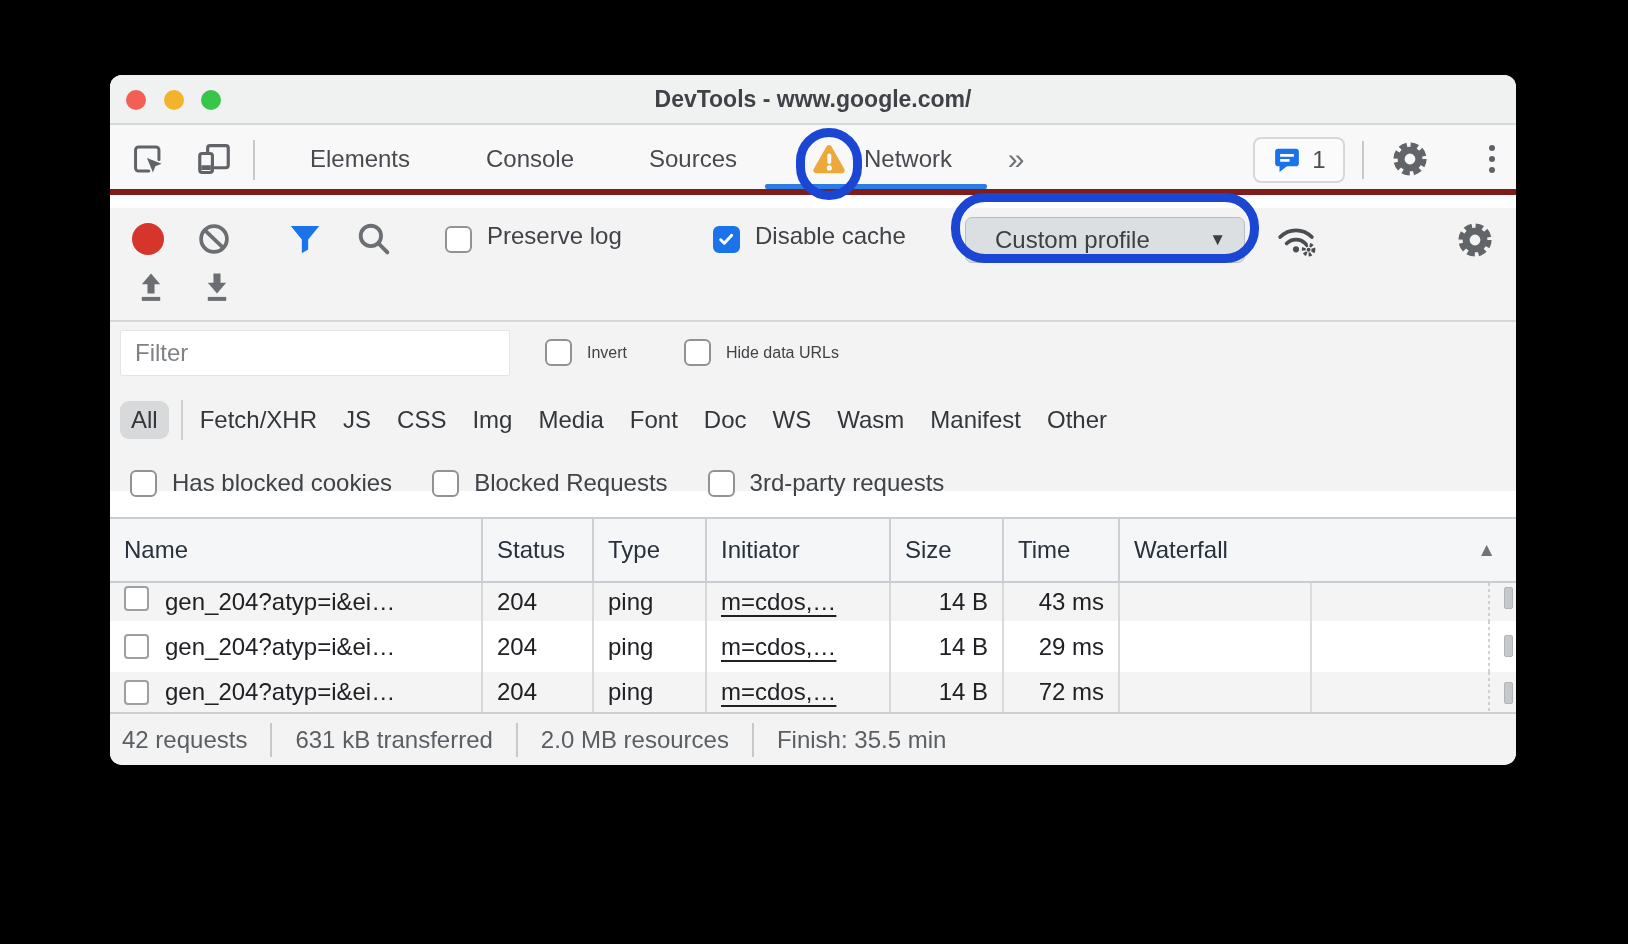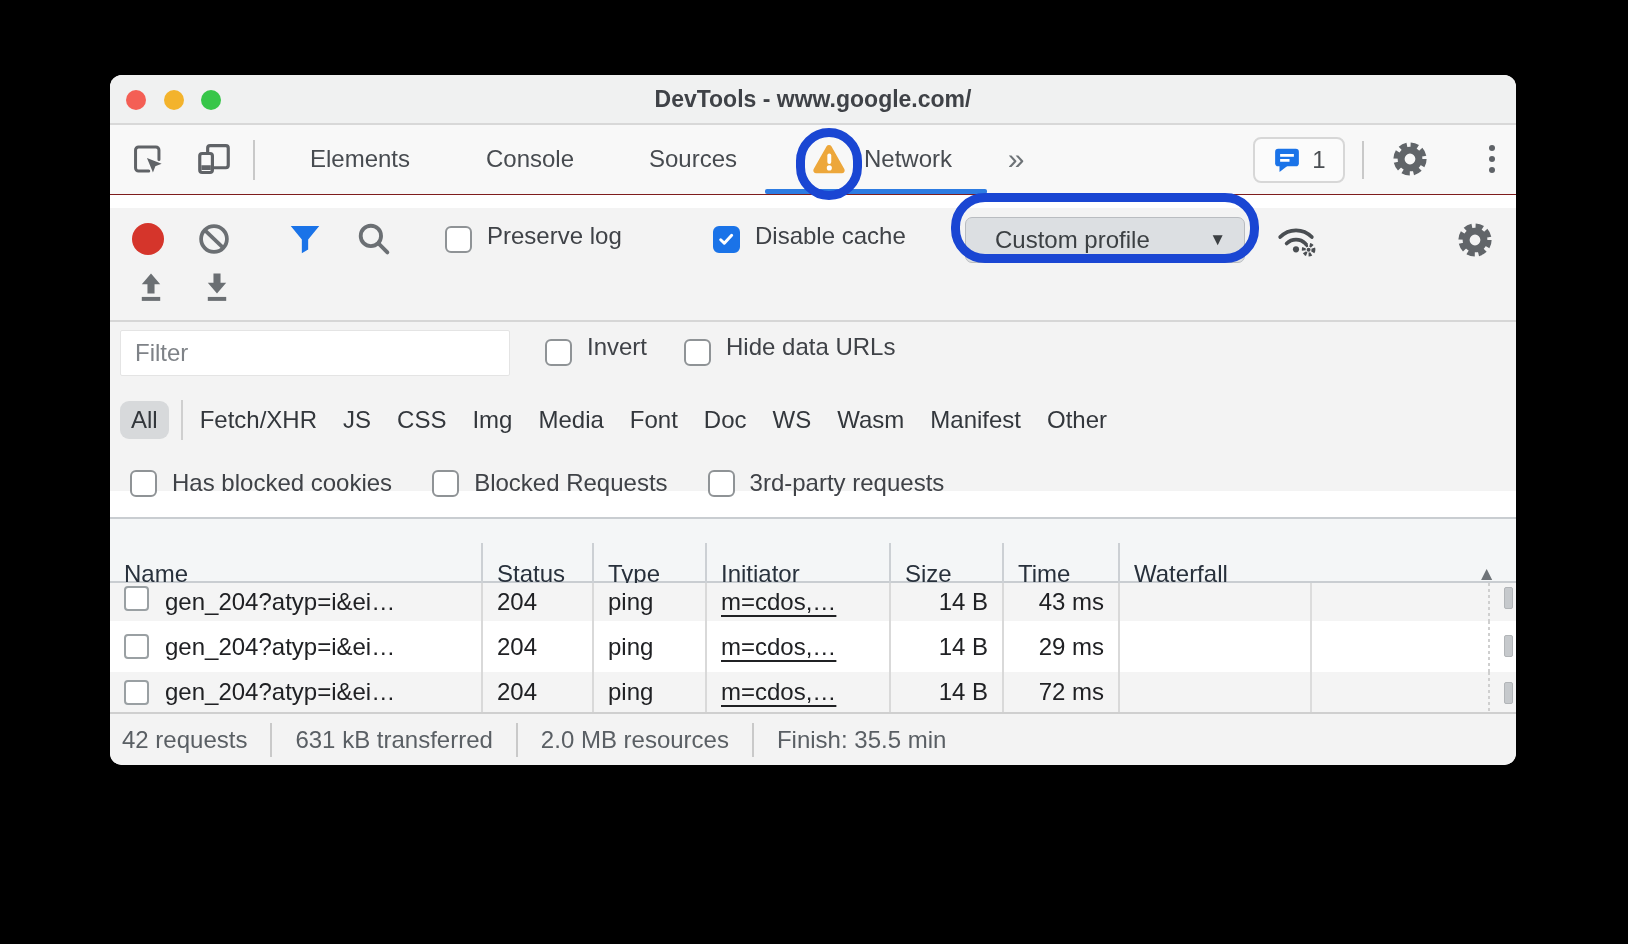--- a/index.html
+++ b/index.html
@@ -15,21 +15,21 @@
     background:#f0f1f1; border-bottom:2px solid #d8d8d8; }
   .tl { position:absolute; top:15px; width:20px; height:20px; border-radius:50%; }
   .tl.red { left:16px; background:#f45f55; }
   .tl.yellow { left:54px; background:#f3b32c; }
   .tl.green { left:91px; background:#37c649; }
   .title { position:absolute; left:0; right:0; top:0; height:48px;
     display:flex; align-items:center; justify-content:center;
     font-size:23px; font-weight:bold; color:#3f4247;text-align:center; }
   
   .tabbar { position:absolute; left:0; top:50px; width:100%; height:70px;
-    background:#f8f8f8; border-bottom:1px solid #7f1d1d; }
+    background:#f8f8f8; border-bottom:6px solid #7f1d1d; }
   .tabbar .item { position:absolute; top:0; height:68px; display:flex;
     align-items:center; justify-content:center; }
   .vsep { position:absolute; width:2px; background:#c9c9c9; }
   .tablabel { font-size:24px; color:#474b50; }
   .overflow-chevron { font-size:30px; color:#6e7377; }
   .underline { position:absolute; left:655px; bottom:0; width:222px; height:5px;
     background:#2d7ce2; border-radius:2px; }
   .chat-btn { position:absolute; left:1143px; top:12px; width:92px; height:46px;
     border:2px solid #d7d7d7; border-radius:8px; background:#fbfbfb;
     display:flex; align-items:center; justify-content:center; gap:10px; }
@@ -55,34 +55,34 @@
     padding:0 18px 0 29px; }
   .select-box .val { font-size:24px; color:#3c4043; }
   .select-box .arrow { font-size:17px; color:#3c4043; }
   
   .filterpane { position:absolute; left:0; top:247px; width:100%; height:169px; background:#f3f3f3; }
   .filter-input { position:absolute; left:10px; top:8px; width:390px; height:46px;
     background:#fff; border:1px solid #e4e4e4; border-radius:2px; font-size:24px;
     color:#202124; padding:0 14px; outline:none; }
   .filter-input::placeholder { color:#7e8287; }
   .f-cb { position:absolute; top:17px; }
-  .f-lbl { position:absolute; top:11px; font-size:24px; color:#3f4247; white-space:nowrap; }
+  .f-lbl { position:absolute; top:22px; font-size:16px; color:#3f4247; white-space:nowrap; }
   .types { position:absolute; left:8px; top:66px; height:64px; display:flex; align-items:center; }
   .type { font-size:24px; color:#33373c; margin:0 13px; white-space:nowrap; }
   .type.selected { background:#d7d9db; border-radius:9px; padding:5px 11px; margin:0 0 0 2px; }
   .type-sep { width:2px; height:40px; background:#cfcfcf; margin:0 4px 0 12px; }
   .reqrow { position:absolute; left:20px; top:133px; height:56px; display:flex;
     align-items:center; gap:40px; }
   .reqitem { display:flex; align-items:center; gap:15px; }
   
   .grid-cols { display:grid; grid-template-columns:373px 111px 113px 184px 113px 116px 1fr; }
   .thead { position:absolute; left:0; top:442px; width:100%; height:66px;
     background:#f4f6f7; border-top:2px solid #c9cdd1; border-bottom:2px solid #c9cdd1; }
   .thead .th { display:flex; align-items:center; padding:0 14px; font-size:24px;
-    color:#28313c; border-right:2px solid #ccd0d4; height:100%;margin-top:24px; }
+    color:#28313c; border-right:2px solid #ccd0d4; height:100%; }
   .thead .th:last-child { border-right:none; justify-content:space-between; }
   .sort { font-size:19px; color:#6f7479; margin-right:6px; }
   .tbody { position:absolute; left:0; top:508px; width:100%; height:129px; overflow:hidden; }
   .row { width:100%;text-align:center; }
   .row.odd { background:#f4f4f4; }
   .row.even { background:#ffffff; }
   .row .td { display:flex; align-items:center; padding:0 14px; font-size:24px;
     color:#202124; border-right:2px solid #d9d9d9; overflow:hidden; white-space:nowrap; }
   .row .td:last-child { border-right:none; position:relative; }
   .td.num { justify-content:flex-end; }

